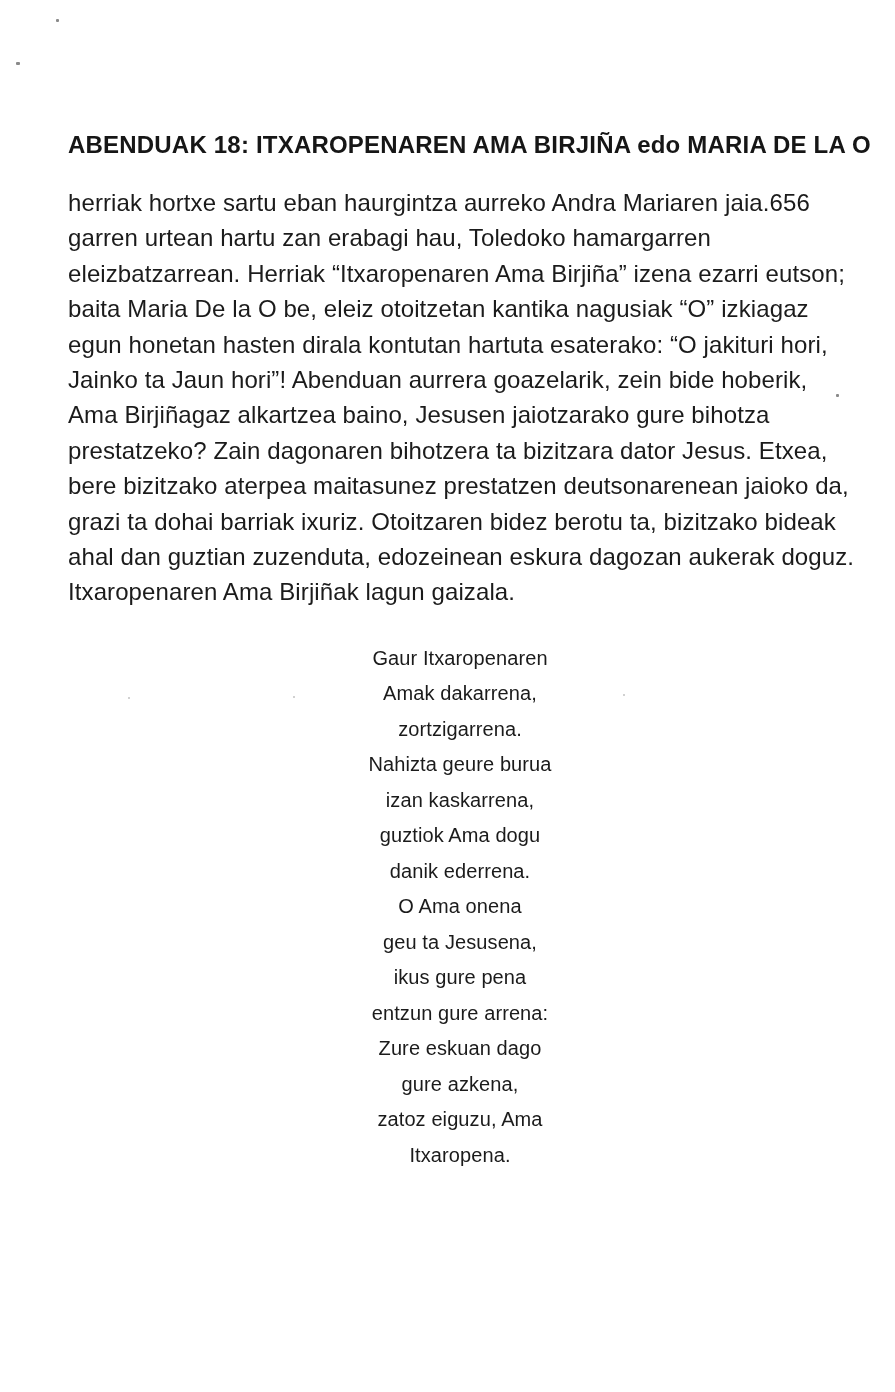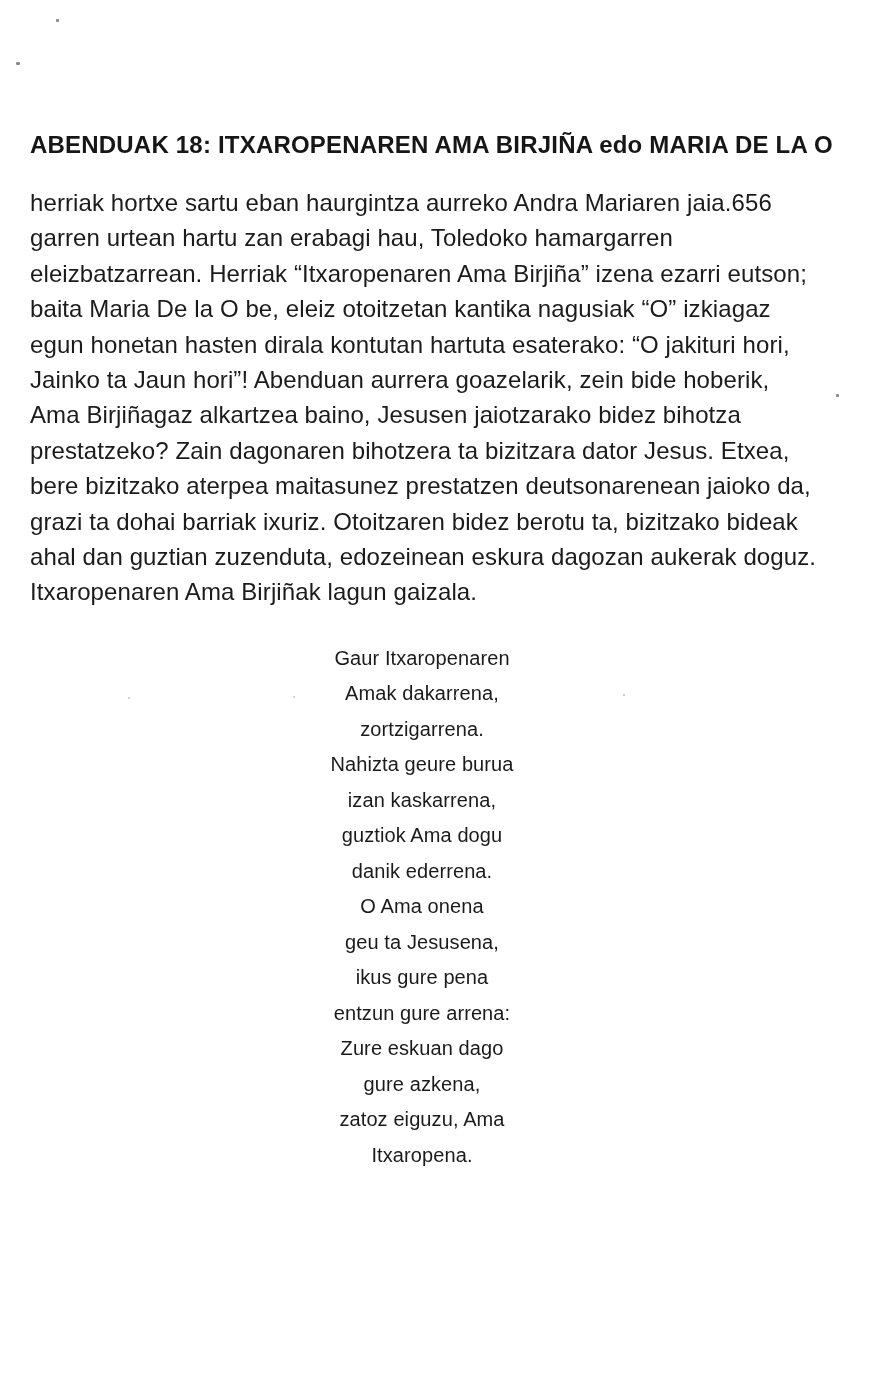--- a/index.html
+++ b/index.html
@@ -11,21 +11,21 @@
     position: relative;
     width: 895px;
     height: 1392px;
     background: #ffffff;
     overflow: hidden;
     font-family: "Liberation Sans", sans-serif;
     color: #1b1b1b;
     -webkit-font-smoothing: antialiased;
   }
   .content {
-    padding: 131px 48px 0 30px;
+    padding: 131px 48px 0 68px;
   }
   .title {
     margin: 0;
     font-size: 24px;
     font-weight: bold;
     letter-spacing: 0.2px;
     white-space: nowrap;
     color: #161616;
   }
   .paragraph {
@@ -70,21 +70,21 @@
   <div class="content">
     <h1 class="title">ABENDUAK 18: ITXAROPENAREN AMA BIRJIÑA edo MARIA DE LA O</h1>
 
     <div class="paragraph">
         <div class="line">herriak hortxe sartu eban haurgintza aurreko Andra Mariaren jaia.656</div>
         <div class="line">garren urtean hartu zan erabagi hau, Toledoko hamargarren</div>
         <div class="line">eleizbatzarrean. Herriak “Itxaropenaren Ama Birjiña” izena ezarri eutson;</div>
         <div class="line">baita Maria De la O be, eleiz otoitzetan kantika nagusiak “O” izkiagaz</div>
         <div class="line">egun honetan hasten dirala kontutan hartuta esaterako: “O jakituri hori,</div>
         <div class="line">Jainko ta Jaun hori”!  Abenduan aurrera goazelarik, zein bide hoberik,</div>
-        <div class="line">Ama Birjiñagaz alkartzea baino, Jesusen  jaiotzarako bidez bihotza</div>
+        <div class="line">Ama Birjiñagaz alkartzea baino, Jesusen  jaiotzarako gure bihotza</div>
         <div class="line">prestatzeko? Zain dagonaren bihotzera ta bizitzara dator Jesus. Etxea,</div>
         <div class="line">bere bizitzako aterpea maitasunez prestatzen deutsonarenean jaioko da,</div>
         <div class="line">grazi ta dohai barriak ixuriz. Otoitzaren bidez berotu ta, bizitzako bideak</div>
         <div class="line">ahal dan guztian zuzenduta, edozeinean eskura dagozan aukerak doguz.</div>
         <div class="line">Itxaropenaren Ama Birjiñak lagun gaizala.</div>
       </div>
 
     <div class="poem">
         <div class="line">Gaur Itxaropenaren</div>
         <div class="line">Amak dakarrena,</div>

